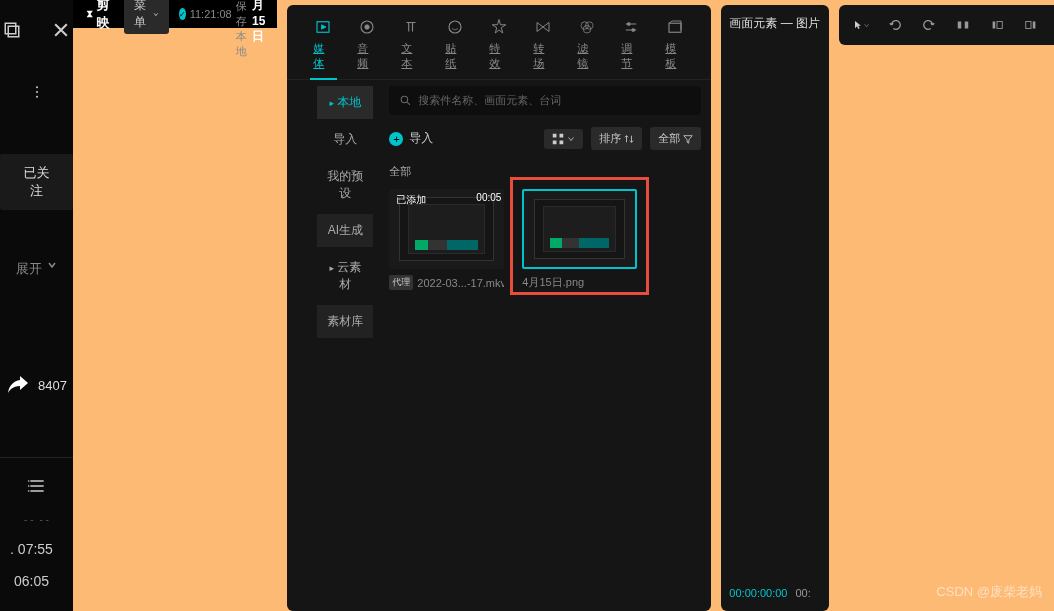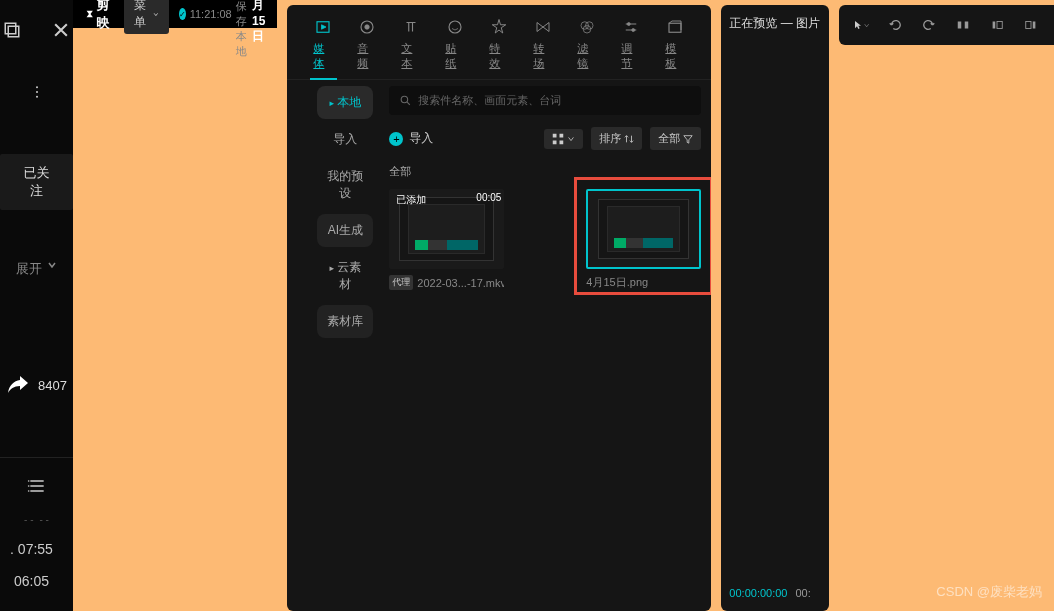--- a/index.html
+++ b/index.html
@@ -42,35 +42,35 @@
     
     .top-tabs { display: flex; padding: 8px 14px 0; gap: 0; border-bottom: 1px solid #222; }
     .tab { display: flex; flex-direction: column; align-items: center; gap: 4px; padding: 4px 12px 8px; font-size: 11px; color: #888; cursor: pointer; position: relative; text-decoration: underline; }
     .tab.active { color: #00c4cc; }
     .tab.active::after { content: ''; position: absolute; bottom: -1px; left: 20%; right: 20%; height: 2px; background: #00c4cc; }
     .tab-icon { width: 20px; height: 20px; display: flex; align-items: center; justify-content: center; fill: currentColor; stroke: currentColor; }
     
     
     .body-split { display: flex; flex: 1; }
     .side-nav { width: 92px; padding: 6px; display: flex; flex-direction: column; gap: 4px; }
-    .side-item { padding: 8px 10px; font-size: 12px; color: #aaa; border-radius: 8px; cursor: pointer; text-align: center; margin-left: 24px; }
+    .side-item { padding: 8px 10px; font-size: 12px; color: #aaa; border-radius: 0; cursor: pointer; text-align: center; margin-left: 24px; }
     .side-item.active { background: #2a2a2a; color: #00c4cc; }
     .side-item.arrow-item::before { content: '▸'; margin-right: 3px; font-size: 9px; }
     
     .content-area { flex: 1; padding: 6px 10px; display: flex; flex-direction: column; }
     .search-box { background: #0e0e0e; border-radius: 4px; padding: 7px 10px; display: flex; align-items: center; gap: 6px; font-size: 11px; color: #666; }
     .import-row { display: flex; align-items: center; justify-content: space-between; margin-top: 12px; }
     .import-btn { display: flex; align-items: center; gap: 6px; font-size: 12px; color: #ccc; cursor: pointer; }
     .import-plus { width: 14px; height: 14px; background: #00c4cc; border-radius: 50%; color: #000; display: flex; align-items: center; justify-content: center; font-size: 11px; }
     .right-controls { display: flex; gap: 8px; align-items: center; }
     .ctrl-btn { background: #2a2a2a; padding: 4px 8px; font-size: 11px; border-radius: 3px; display: flex; align-items: center; gap: 3px; cursor: pointer; }
     
     .section-label { font-size: 11px; color: #aaa; margin-top: 14px; }
     
-    .media-grid { display: flex; gap: 25px; margin-top: 10px; justify-content: space-between; }
+    .media-grid { display: flex; gap: 18px; margin-top: 10px; }
     .media-item { width: 115px; display: flex; flex-direction: column; gap: 6px; }
     .media-thumb-wrap { position: relative; height: 80px; }
     .highlight-box { position: absolute; top: -12px; left: -12px; right: -12px; bottom: -26px; border: 3px solid #e84c3d; pointer-events: none; }
     .media-thumb { width: 100%; height: 80px; background: #1a1a1a; border-radius: 2px; position: relative; overflow: hidden; cursor: pointer; }
     .media-thumb.selected { border: 2px solid #00c4cc; }
     .thumb-inner { position: absolute; inset: 8px 10px; background: #151515; border: 1px solid #333; }
     .thumb-inner2 { position: absolute; inset: 6px 8px; background: #1d1d1d; border: 1px solid #2a2a2a; }
     .thumb-strip { position: absolute; bottom: 3px; left: 6px; right: 6px; height: 10px; background: linear-gradient(90deg, #0a6 20%, #333 20%, #333 50%, #066 50%); }
     .thumb-tag { position: absolute; top: 3px; left: 3px; font-size: 10px; color: #fff; padding: 1px 4px; }
     .thumb-time { position: absolute; top: 3px; right: 3px; font-size: 10px; color: #fff; }
@@ -345,21 +345,21 @@
               <div class="media-name">
                   <span>4月15日.png</span>
                 </div>
             </div>
           </div>
         </div>
       </div>
     </div>
 
     <div class="preview-panel">
-      <div class="preview-title">正在预览 — 图片</div>
+      <div class="preview-title">画面元素 — 图片</div>
       <div class="preview-times">
         <span class="time-cyan">00:00:00:00</span>
         <span class="time-gray">00:</span>
       </div>
     </div>
   </div>
 
   <div class="timeline-bar">
     <span class="tl-icon">
         <svg viewBox="0 0 16 16" width="14" height="14">

